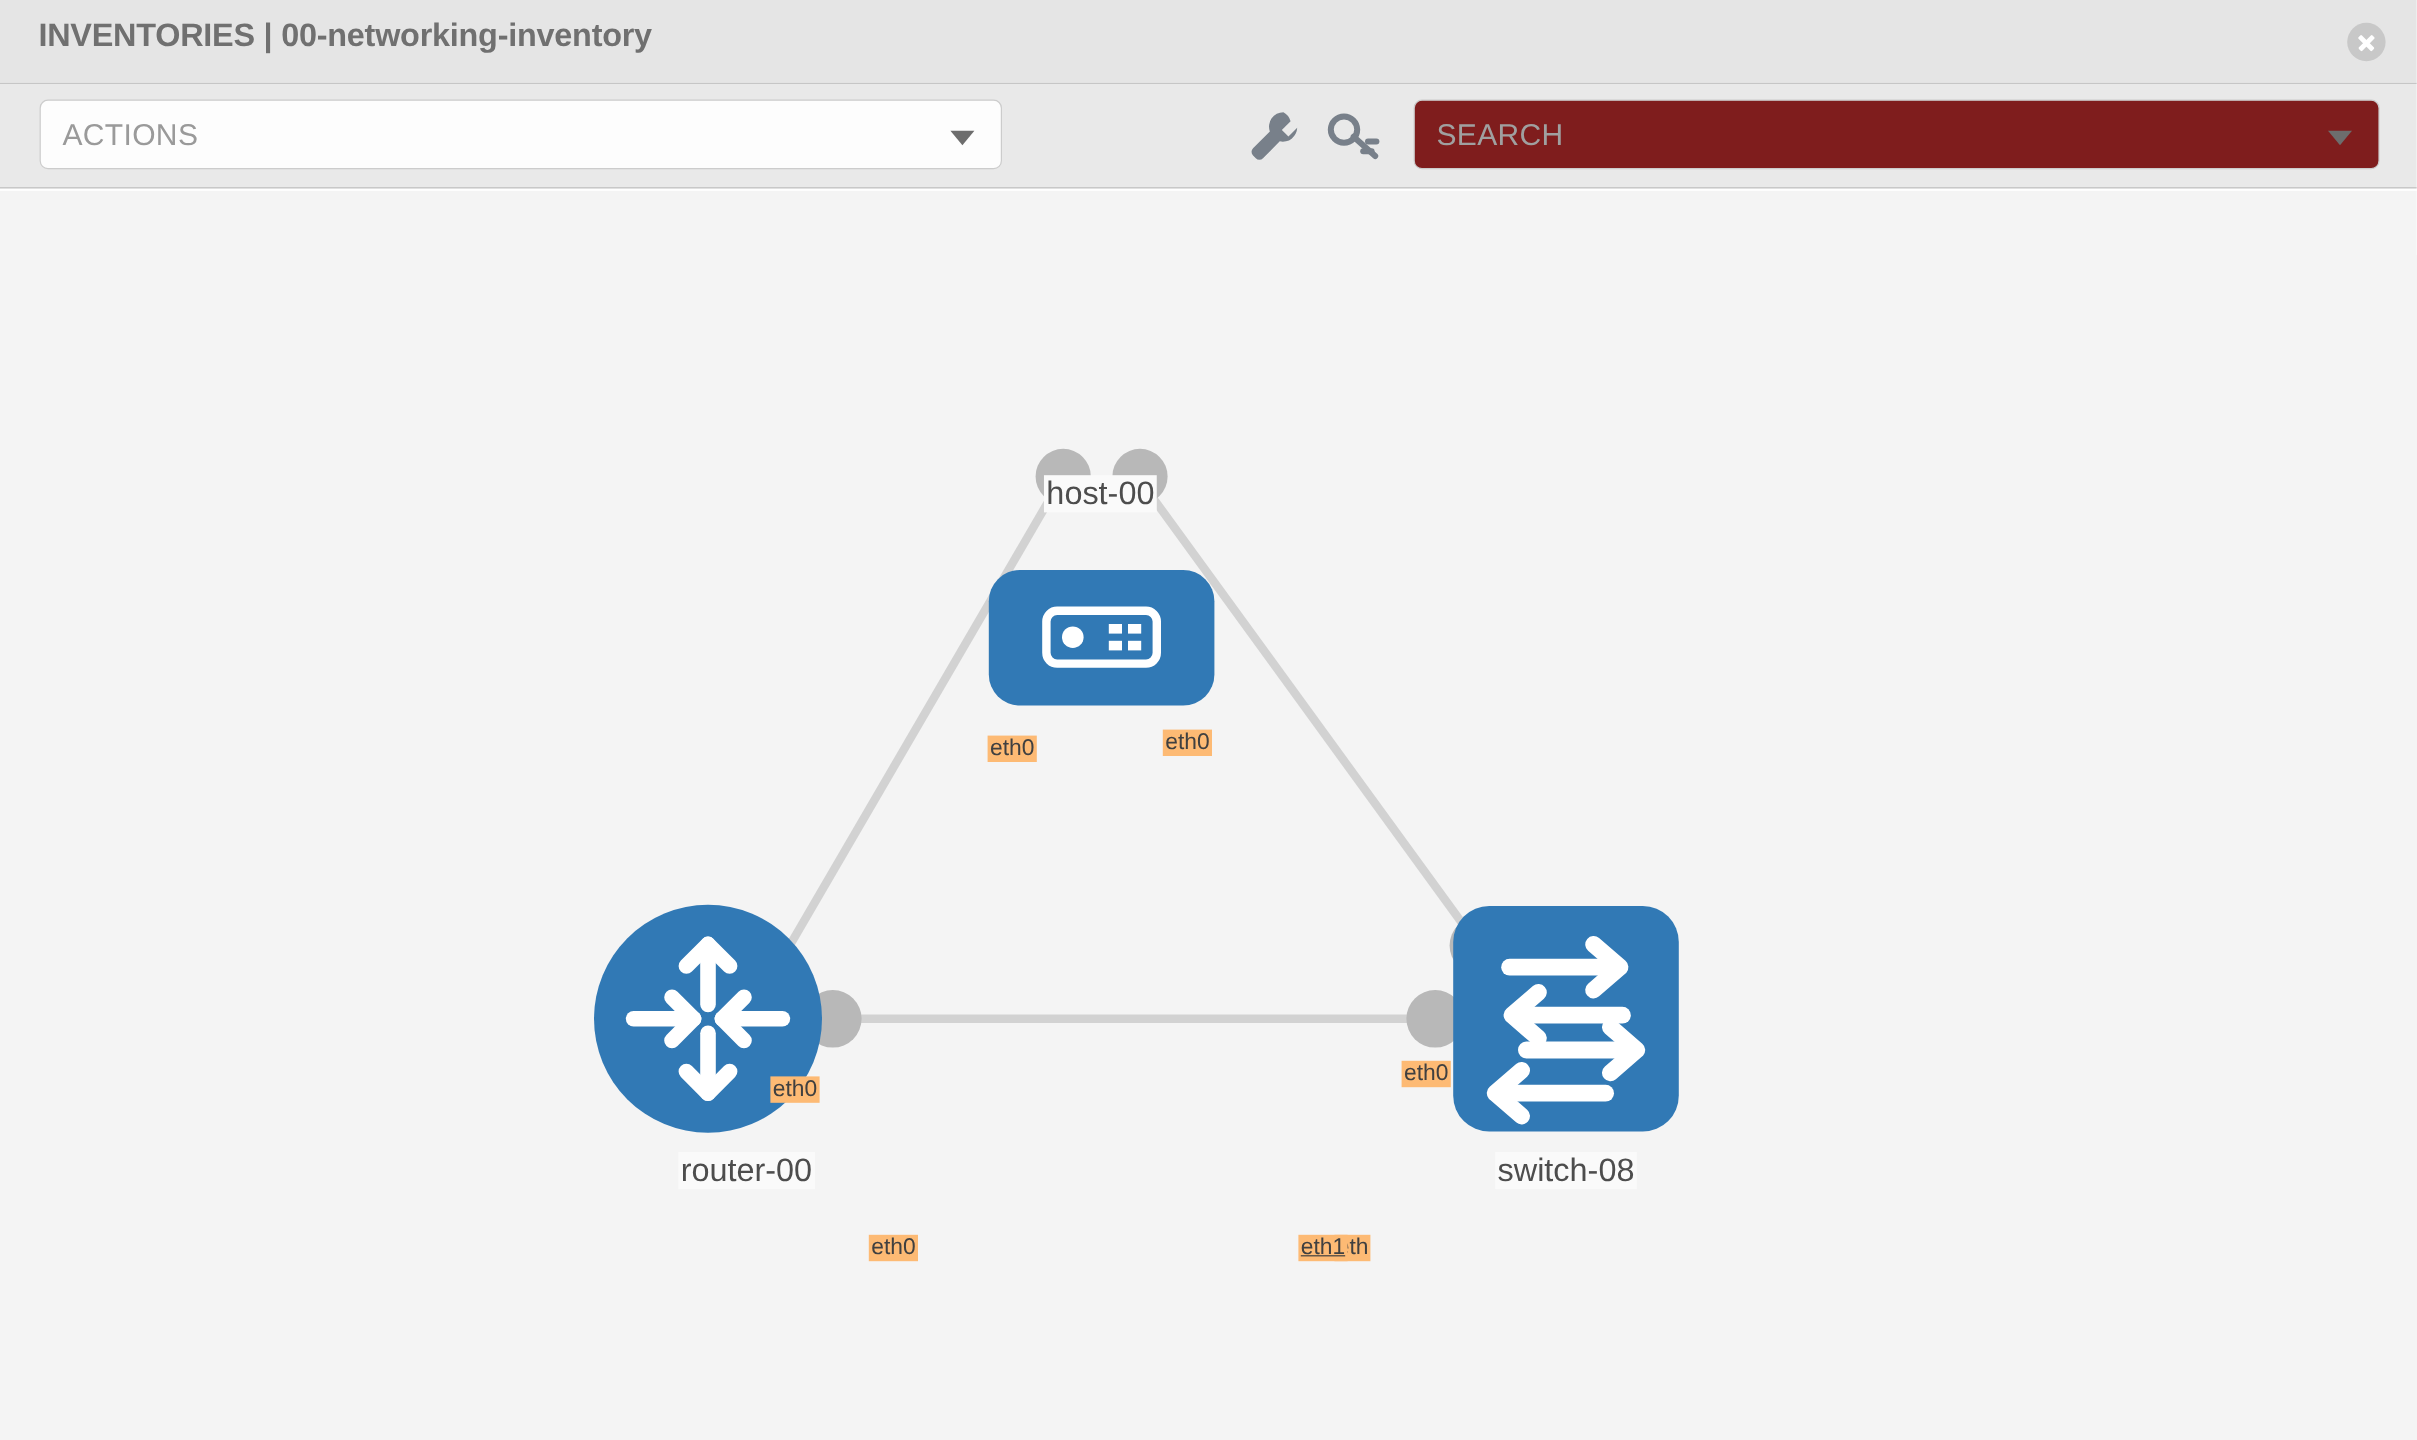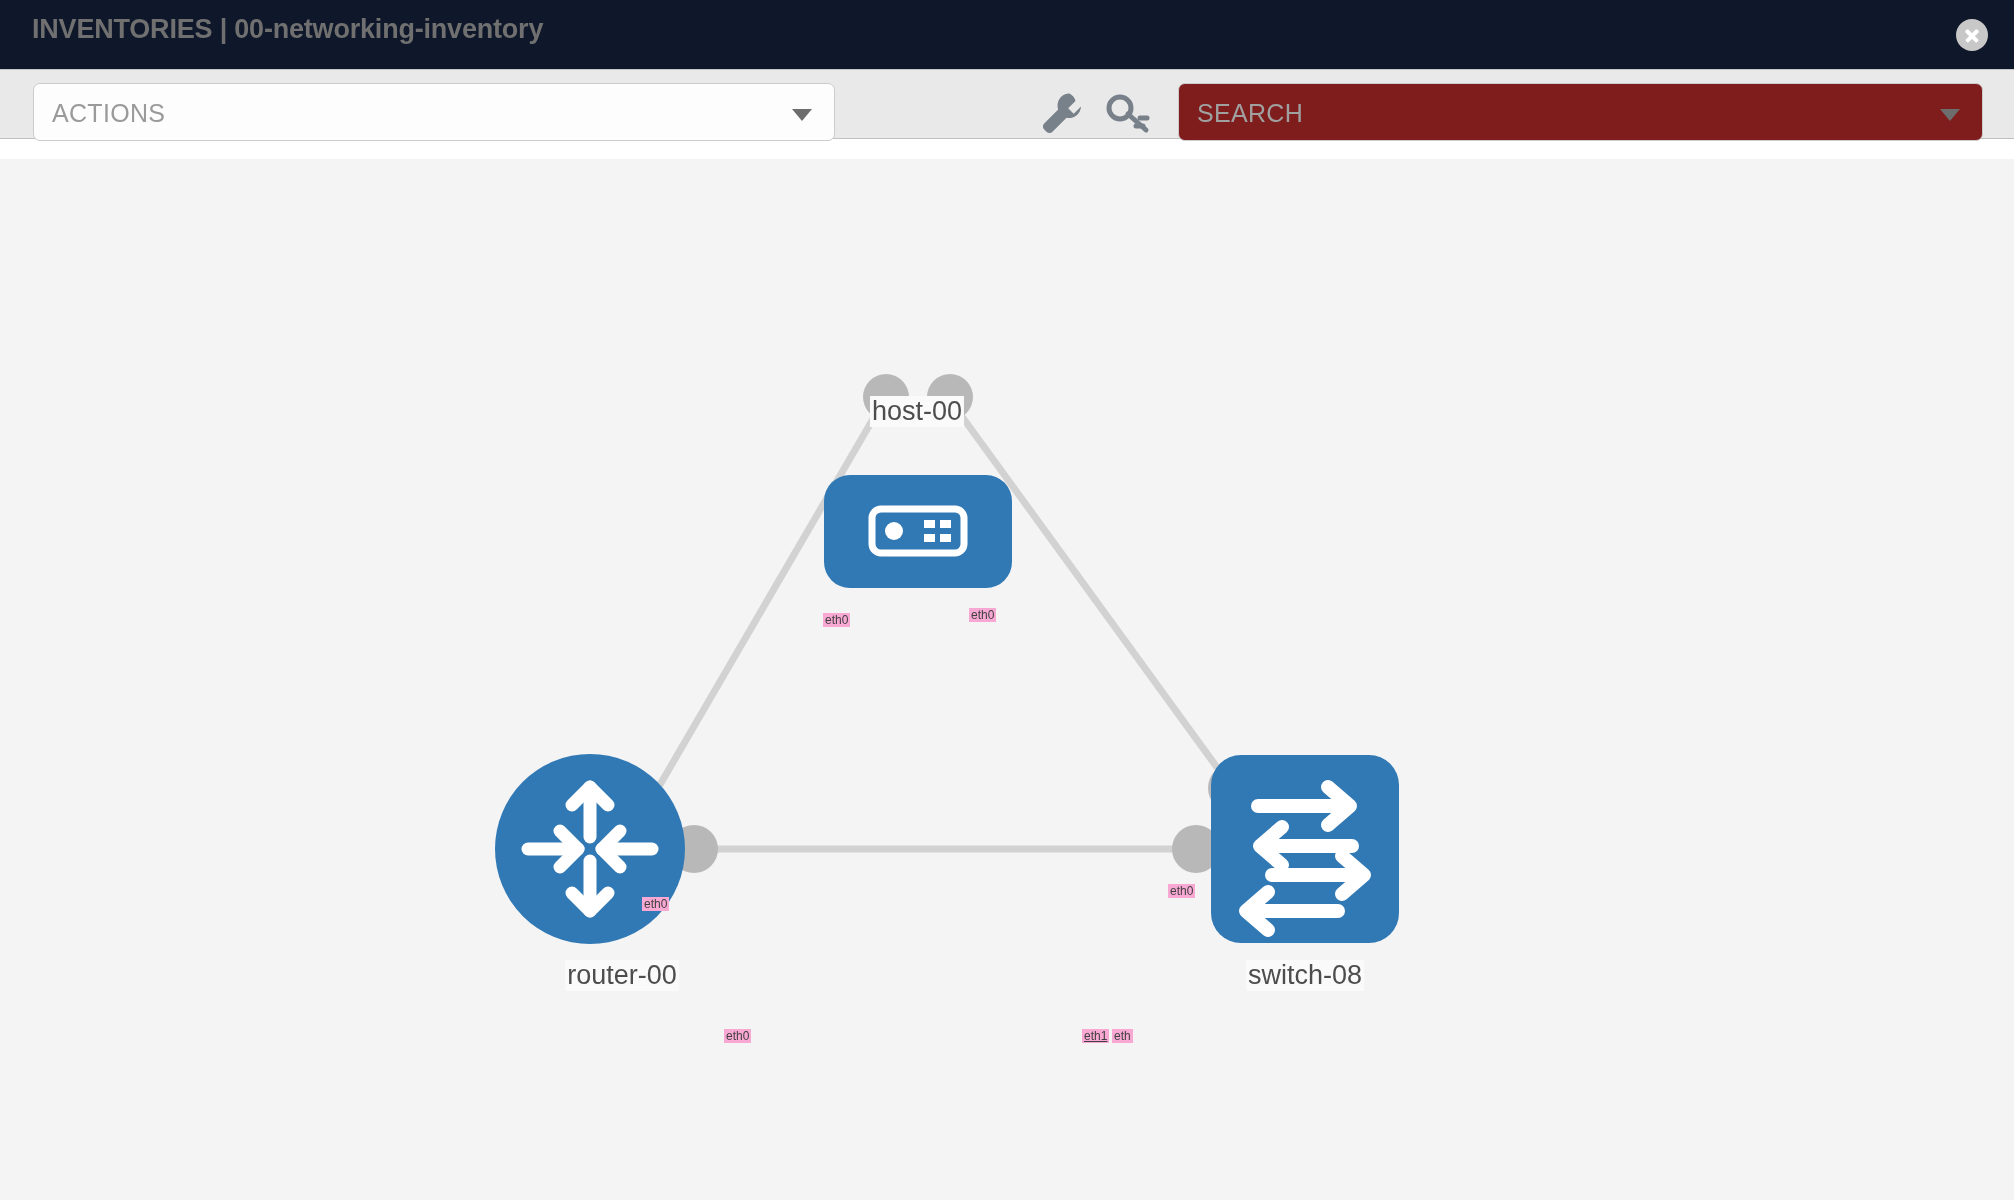--- a/index.html
+++ b/index.html
@@ -7,42 +7,42 @@
     width: 2014px; height: 1200px;
     font-family: "Liberation Sans", sans-serif;
     background: #ffffff;
     overflow: hidden;
   }
   #app { position: relative; width: 2014px; height: 1200px; }
 
   
   .header {
     position: absolute; left: 0; top: 0; width: 2014px; height: 69px;
-    background: #0f172a;
+    background: #e5e5e5;
   }
   .header-title {
     position: absolute; left: 32px; top: 14px;
     font-size: 27px; font-weight: bold; color: #707070;
     letter-spacing: -0.2px; white-space: nowrap;
   }
   .close-btn {
     position: absolute; right: 26px; top: 19px;
     width: 32px; height: 32px; border-radius: 50%;
     background: #c8c8c8; cursor: pointer;
   }
   .close-btn::before, .close-btn::after {
     content: ""; position: absolute; left: 8px; top: 14.5px;
     width: 16px; height: 3.5px; background: #ffffff; border-radius: 1px;
   }
   .close-btn::before { transform: rotate(45deg); }
   .close-btn::after  { transform: rotate(-45deg); }
 
   
   .toolbar {
-    position: absolute; left: 0; top: 69px; width: 2014px; height: 70px;
+    position: absolute; left: 0; top: 69px; width: 2014px; height: 88px;
     background: #e9e9e9;
     border-top: 1px solid #c6c6c6;
     border-bottom: 1px solid #c0c0c0;
   }
   .actions-select {
     position: absolute; left: 33px; top: 13px; width: 802px; height: 58px;
     background: #fdfdfd; border: 1px solid #cccccc; border-radius: 7px;
     cursor: pointer;
   }
   .actions-select .label {
@@ -81,22 +81,22 @@
   .node-label {
     position: absolute;
     font-size: 27px; color: #4d4d4d;
     background: #fafafa;
     white-space: nowrap;
     transform: translateX(-50%);
     padding: 0 2px;
   }
   .iface-label {
     position: absolute;
-    font-size: 12px; color: #404040;
-    background: #f9a8d4;
+    font-size: 19px; color: #404040;
+    background: #fdba74;
     white-space: nowrap;
     padding: 0 2px;
   }
 
   
   .zoom-panel {
     position: absolute; left: 1621px; top: 1081px; width: 393px; height: 119px;
     background: #ffffff; border: 1px solid #bfbfbf;
     border-right: none; border-bottom: none;
   }

